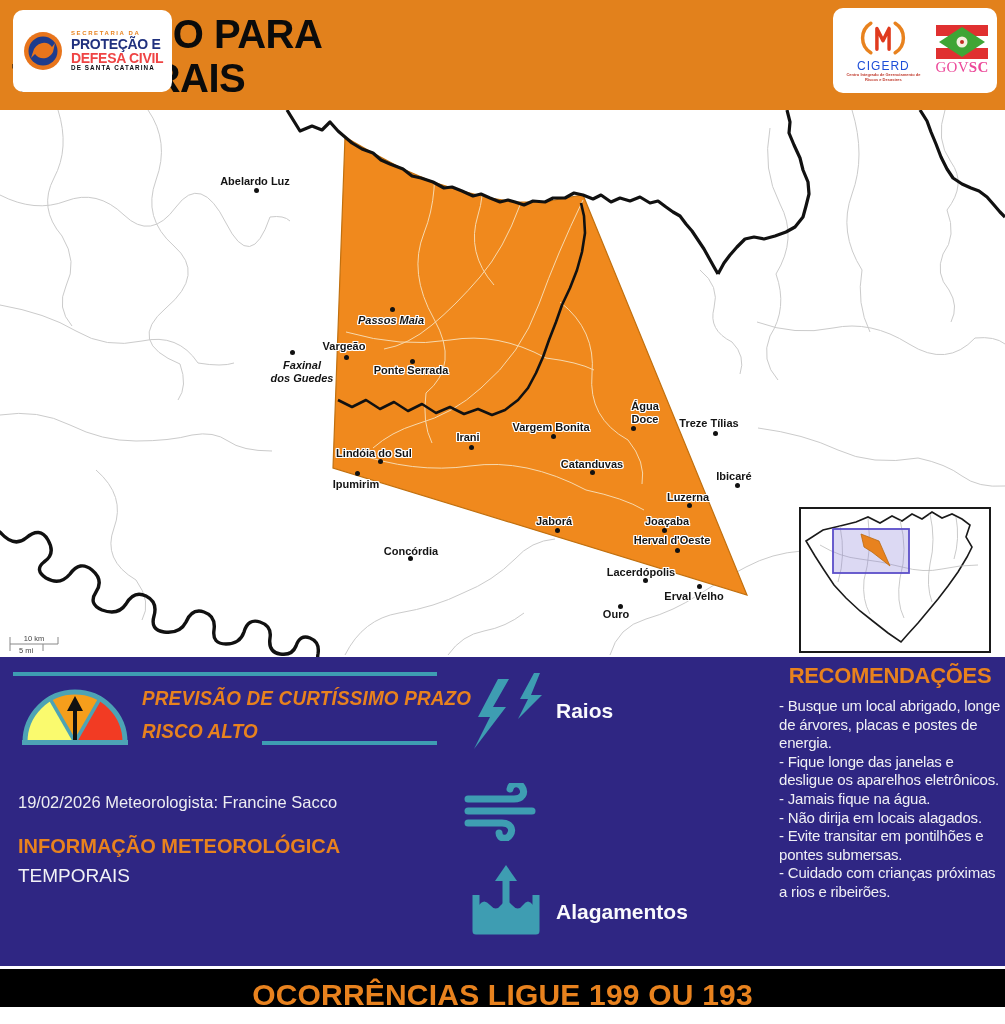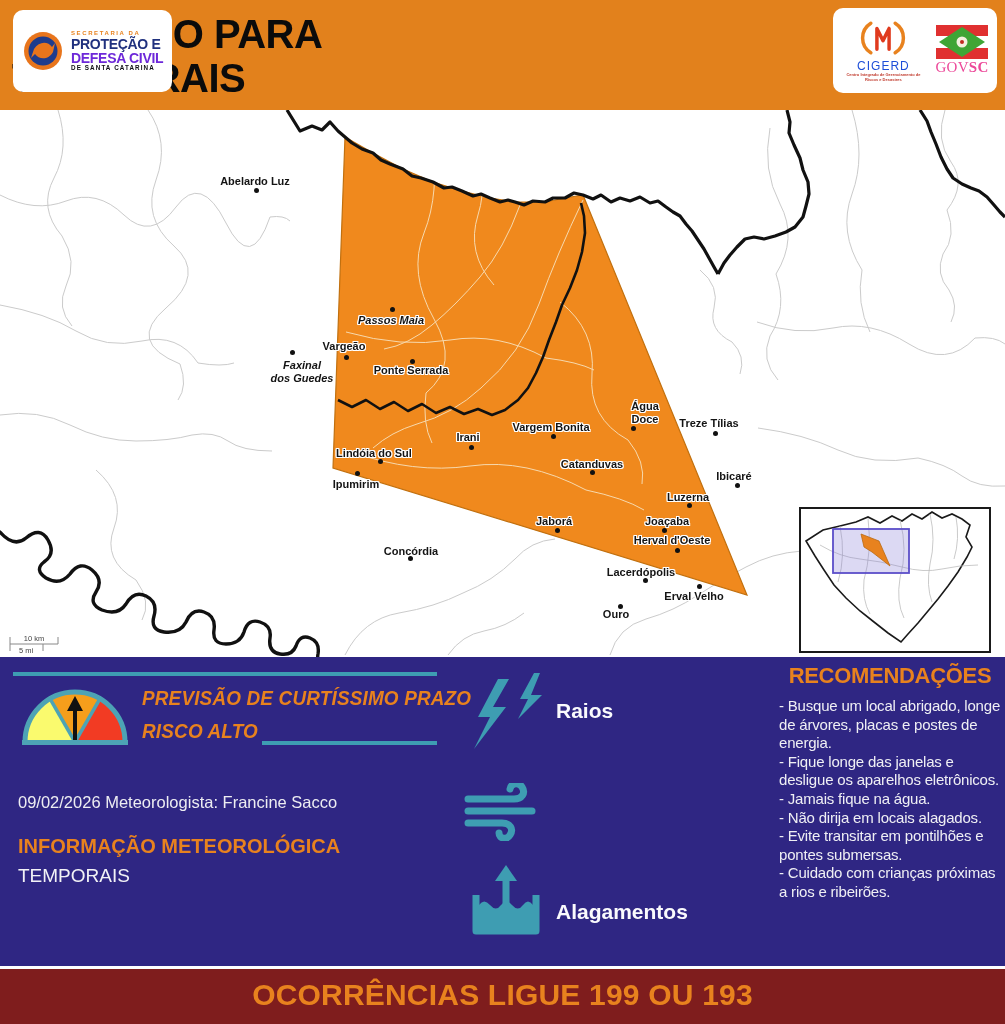--- a/index.html
+++ b/index.html
@@ -10,21 +10,21 @@
   }
   
   .header{position:absolute;left:0;top:0;width:1005px;height:110px;background:#E2811C;}
   .title{position:absolute;left:12px;top:12px;width:100%;text-align:left;
     font-size:40px;line-height:44px;font-weight:700;letter-spacing:-0.5px;color:#0b0b0b;}
   .logo-box{position:absolute;background:#fff;border-radius:10px;display:flex;align-items:center;}
   .logo-left{left:13px;top:10px;width:159px;height:82px;padding-left:8px;gap:6px;}
   .ll-text{display:flex;flex-direction:column;line-height:1.02;}
   .ll-secretaria{font-size:6px;font-weight:700;letter-spacing:1.6px;color:#E8821E;}
   .ll-line1{font-size:14px;font-weight:800;color:#20317E;letter-spacing:-0.3px;}
-  .ll-line2{font-size:14px;font-weight:800;color:#6d28d9;letter-spacing:-0.3px;}
+  .ll-line2{font-size:14px;font-weight:800;color:#ef4444;letter-spacing:-0.3px;}
   .ll-line3{font-size:6.3px;font-weight:800;color:#0C0C12;letter-spacing:1.1px;}
   .logo-right{left:833px;top:8px;width:164px;height:85px;padding:0 6px;justify-content:center;gap:10px;}
   .cigerd-col,.govsc-col{display:flex;flex-direction:column;align-items:center;}
   .cigerd-name{font-size:12px;font-weight:400;color:#1d4ed8;letter-spacing:1px;margin-top:1px;}
   .cigerd-cap{font-size:4px;line-height:1.15;color:#C0392B;text-align:center;width:84px;font-weight:700;}
   .govsc-name{font-size:15px;color:#ec4899;margin-top:0;letter-spacing:0.3px;font-family:Liberation Serif, serif;}
   .govsc-name b{font-weight:800;}
   
   .map{position:absolute;left:0;top:110px;width:1005px;height:547px;background:#fff;}
   .map svg{position:absolute;left:0;top:0;}
@@ -51,21 +51,21 @@
   .hz1{left:468px;top:14px;}
   .hz2{left:462px;top:126px;}
   .hz3{left:466px;top:206px;}
   .hazard-label{position:absolute;left:556px;font-size:21px;font-weight:700;color:#FAFAFD;white-space:nowrap;}
   .hl1{top:42px;} .hl2{top:141px;} .hl3{top:243px;}
   .rec-title{position:absolute;left:775px;top:6px;width:230px;text-align:center;
     font-size:22px;font-weight:700;color:#E8821E;letter-spacing:-0.3px;}
   .rec-items{position:absolute;left:779px;top:40px;width:228px;font-size:15px;line-height:1.24;color:#EFEFF4;letter-spacing:-0.2px;}
   
   .sep-line{position:absolute;left:0;top:966px;width:1005px;height:3px;background:#fff;}
-  .footer{position:absolute;left:0;top:969px;width:1005px;height:55px;background:#7f1d1d;}
+  .footer{position:absolute;left:0;top:969px;width:1005px;height:38px;background:#000000;}
   .footer-text{position:absolute;left:0;top:9px;width:100%;text-align:center;
     font-size:30px;font-weight:700;color:#E8821E;letter-spacing:0.2px;}
 </style>
 </head>
 <body>
 
 <div id="stage">
 
   <div class="header">
     <div class="title">
@@ -246,21 +246,21 @@
       <line x1="55" y1="58" x2="30" y2="14.7" stroke="#4DA3B5" stroke-width="3.5"></line>
       <line x1="55" y1="58" x2="80" y2="14.7" stroke="#4DA3B5" stroke-width="3.5"></line>
       <line x1="55" y1="56" x2="55" y2="24" stroke="#111" stroke-width="4"></line>
       <polygon points="55,12 47,27 63,27" fill="#111"></polygon>
     </svg>
 
     <div class="h-orange-italic h-forecast">PREVISÃO DE CURTÍSSIMO PRAZO</div>
     <div class="h-orange-italic h-risk">RISCO ALTO</div>
     <div class="teal-line tl-risk"></div>
 
-    <div class="issued">09/02/2026 Meteorologista: Francine Sacco</div>
+    <div class="issued">19/02/2026 Meteorologista: Francine Sacco</div>
     <div class="info-heading">INFORMAÇÃO METEOROLÓGICA</div>
     <div class="info-value">TEMPORAIS</div>
 
     <svg class="hazard-icon hz1" width="76" height="82" viewBox="0 0 76 82">
       <polygon points="30,8 10,46 22,46 6,78 38,36 25,36 41,8" fill="#3E9DB2"></polygon>
       <polygon points="66,2 52,28 60,28 50,48 74,24 63,24 72,2" fill="#3E9DB2"></polygon>
     </svg>
     <div class="hazard-label hl1">Raios</div>
 
     <svg class="hazard-icon hz2" width="92" height="58" viewBox="0 0 92 58">

